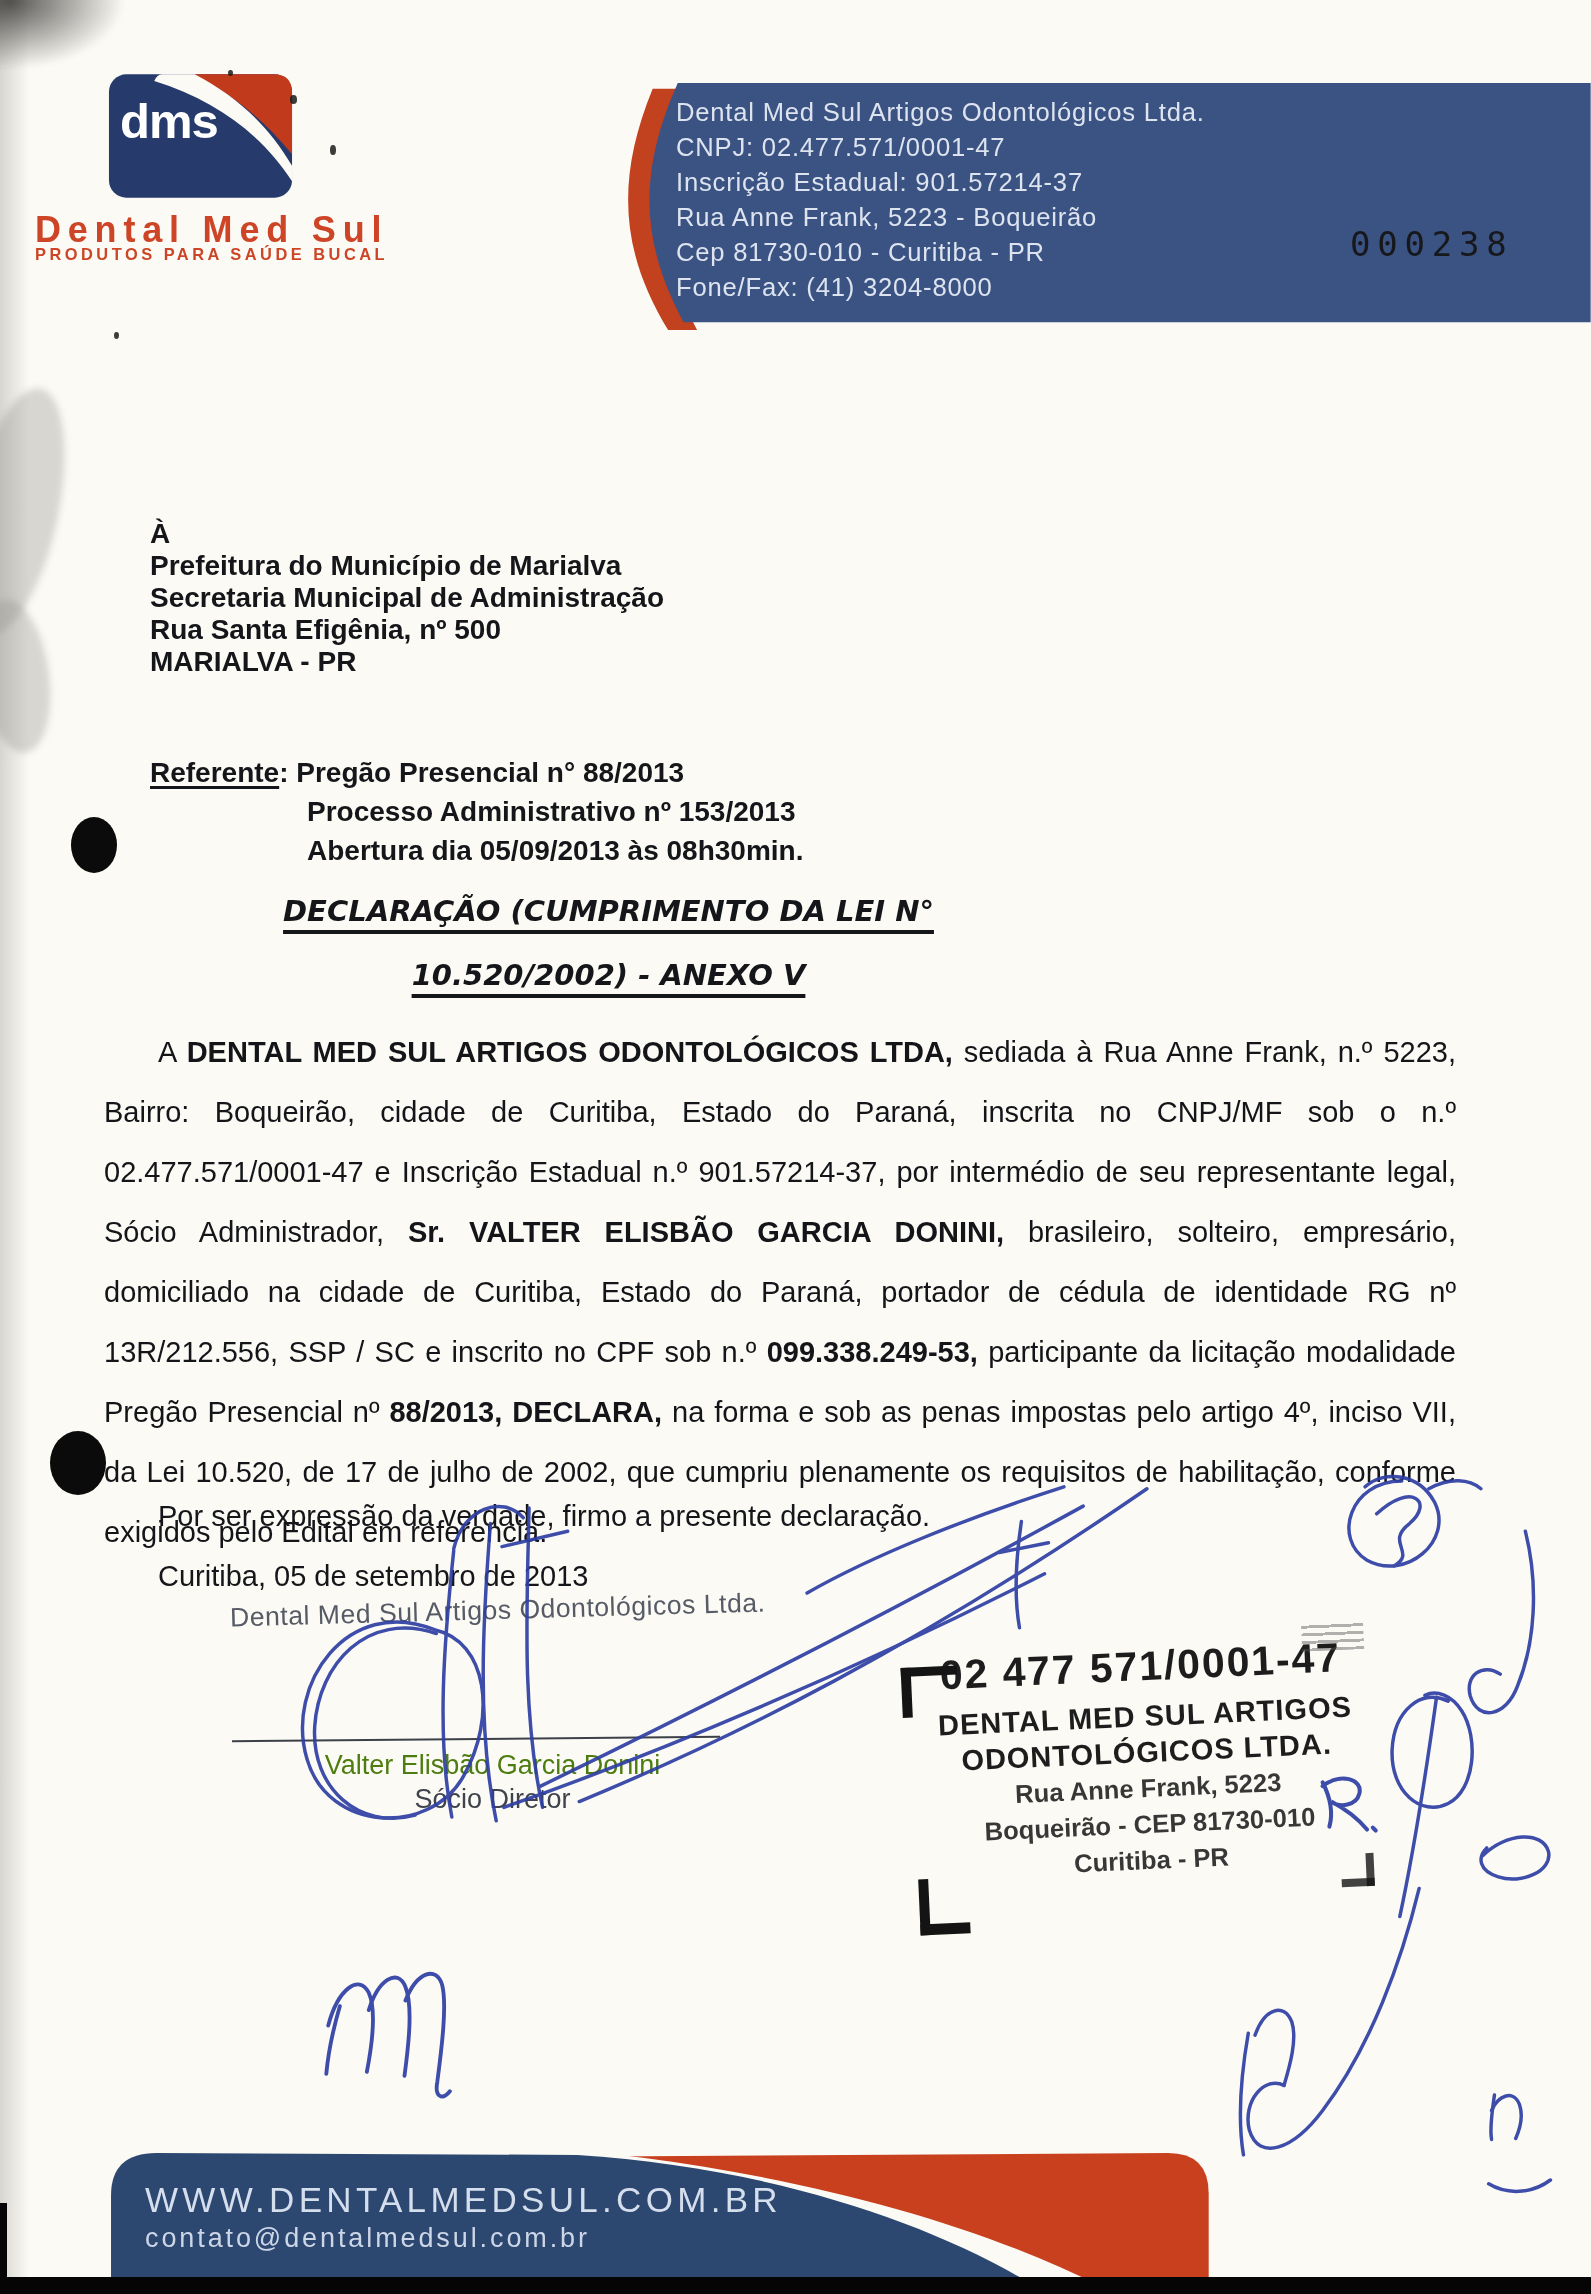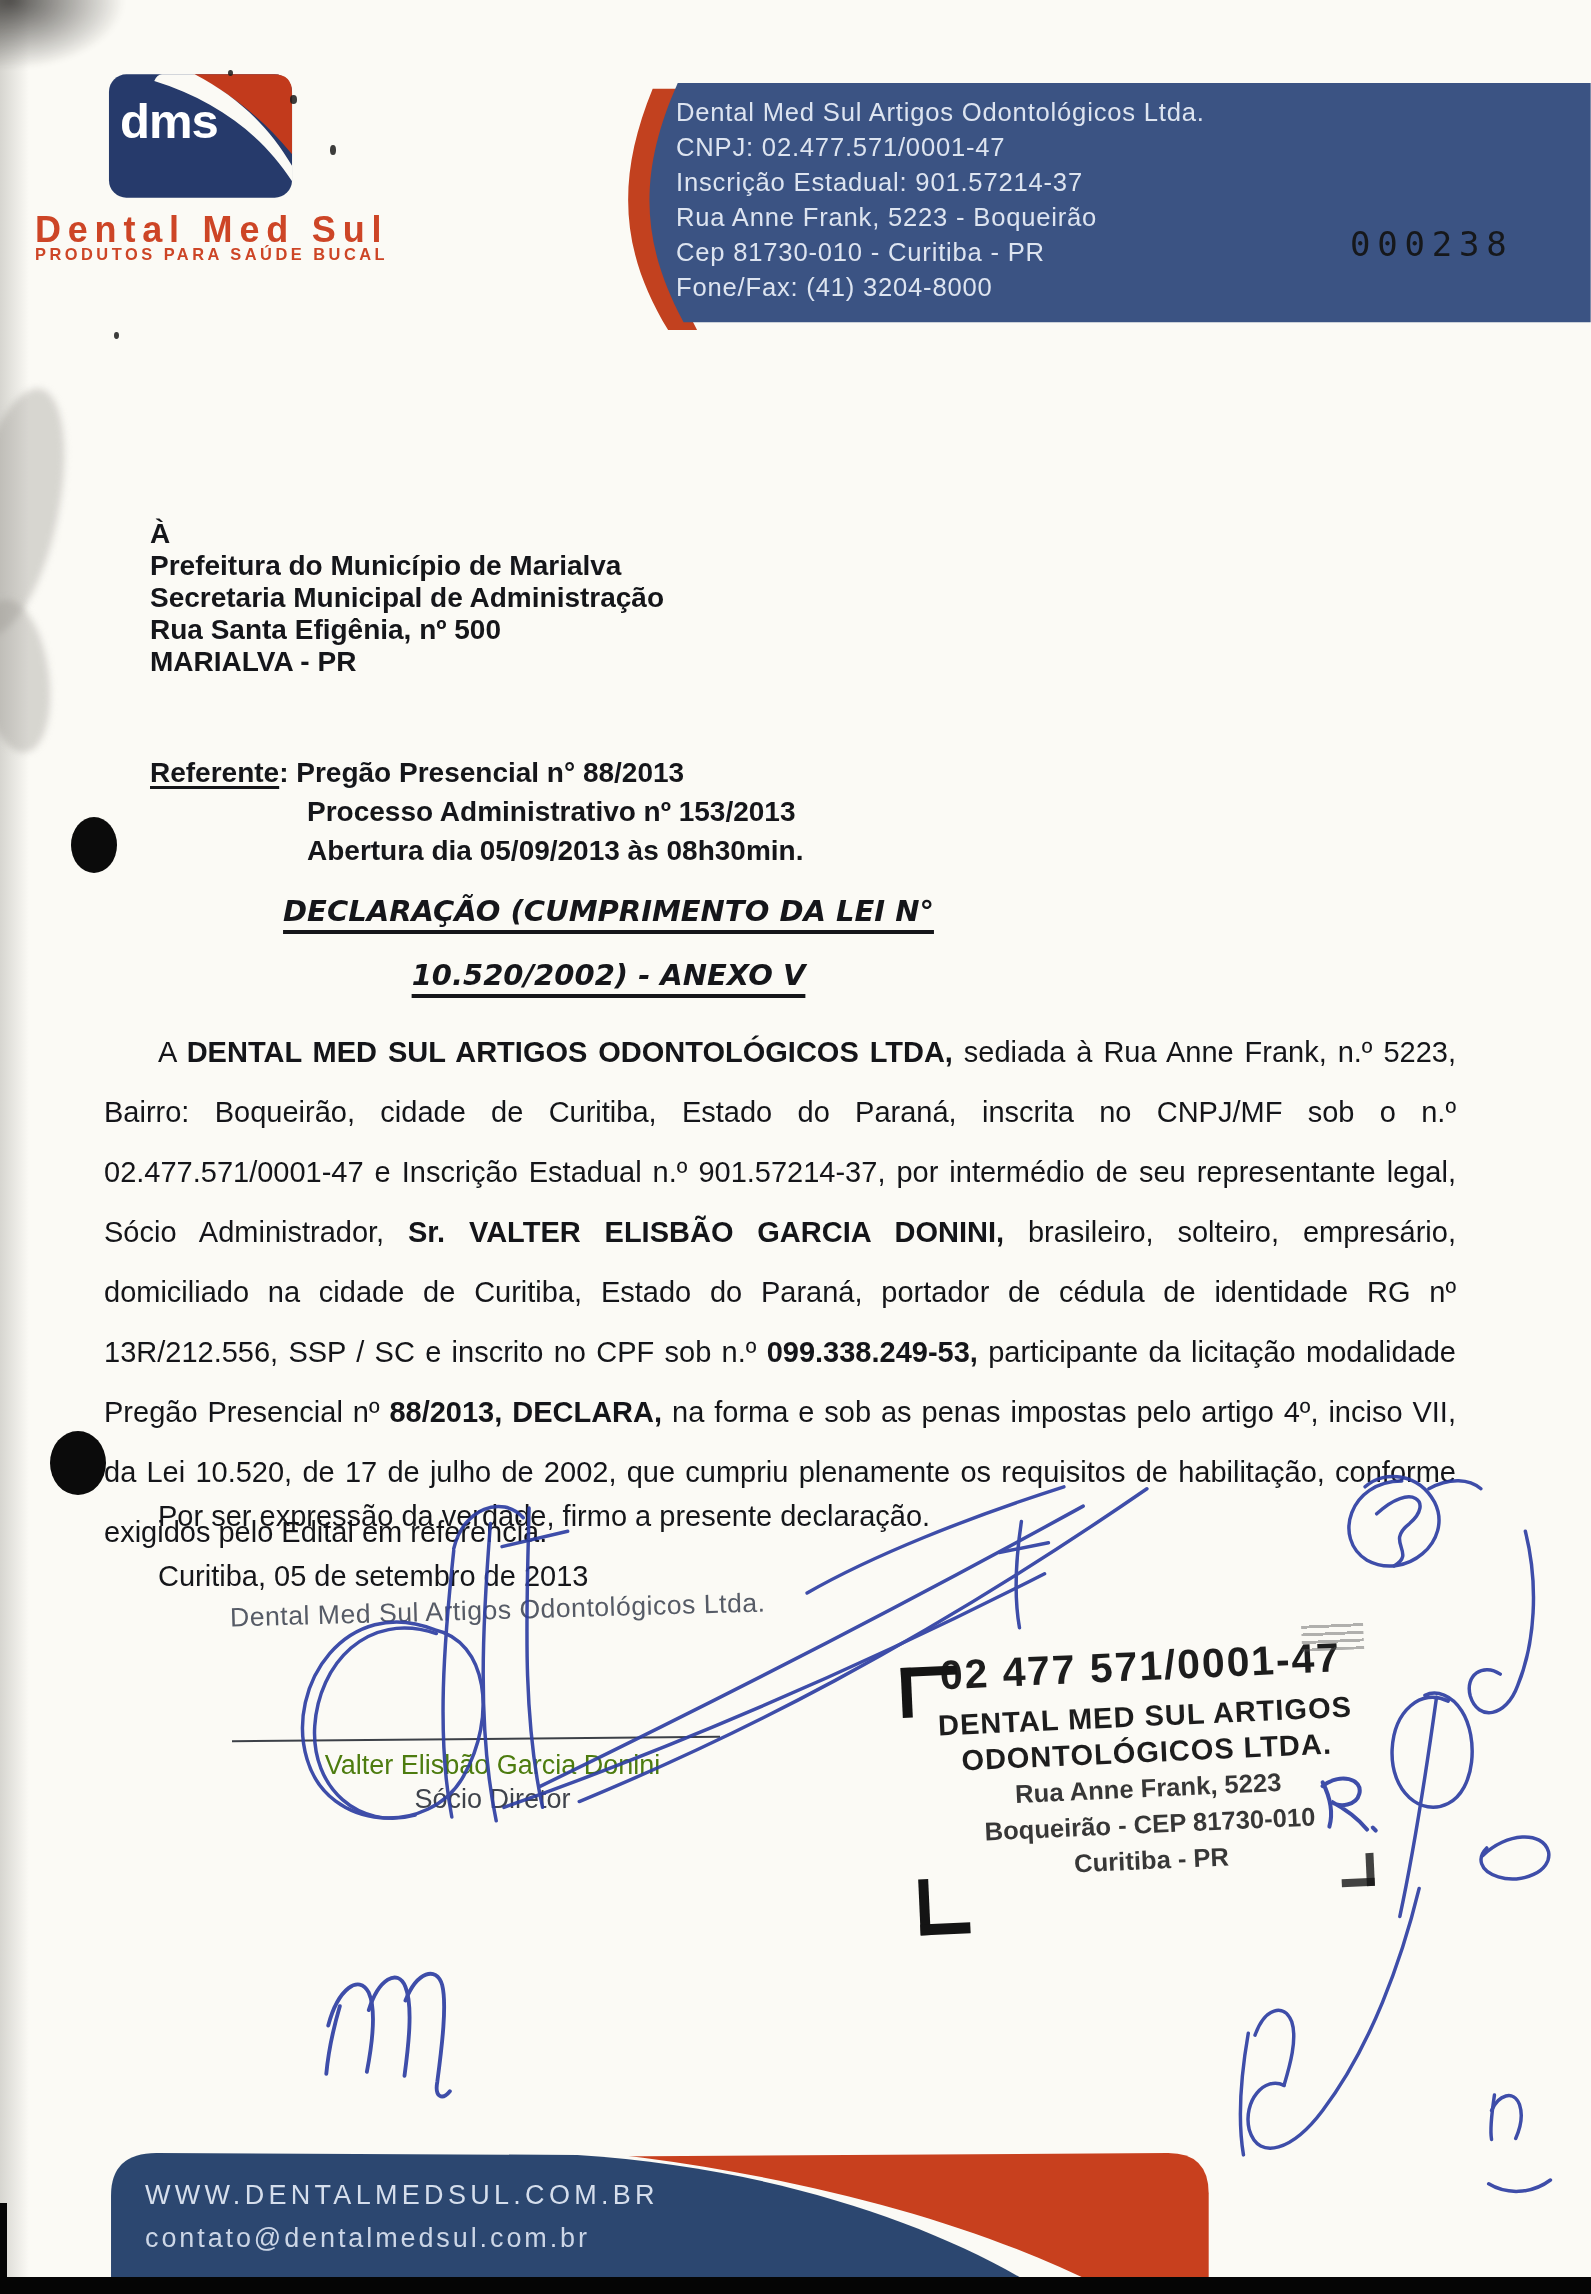--- a/index.html
+++ b/index.html
@@ -70,21 +70,21 @@
   .stamp .tl-h{left:1.9px; top:13.5px; width:56px; height:9.7px;}
   .stamp .tl-v{left:1.9px; top:13.5px; width:9.7px; height:50px;}
   .stamp .bl-v{left:9.7px; top:226px; width:10.6px; height:56px;}
   .stamp .bl-h{left:9.7px; top:271px; width:50px; height:10.6px;}
   .stamp .br-v{left:458px; top:220px; width:7.7px; height:33px; opacity:.8;}
   .stamp .br-h{left:433px; top:245px; width:33px; height:7.7px; opacity:.8;}
   .stamp .tr-smudge{left:404px; top:-13.5px; width:62px; height:29px; opacity:.45;
     background:repeating-linear-gradient(0deg,#555 0 2.9px,transparent 2.9px 7.7px);}
   
   .footer-svg{left:0; top:2124px; width:1591px; height:170px;}
-  .footer-site{left:145px; top:2180px; font-size:27px; letter-spacing:4.3px; color:#d5deec;}
+  .footer-site{left:145px; top:2180px; font-size:35px; letter-spacing:4.3px; color:#d5deec;}
   .footer-mail{left:145px; top:2223px; font-size:27px; letter-spacing:2.9px; color:#ccd6e6;}
   .pen-svg{left:0; top:0; width:1591px; height:2294px; pointer-events:none;}
 </style>
 </head>
 <body>
 
 <div id="page">
 
   <svg class="abs band-svg" viewBox="0 0 1648 400" aria-hidden="true">
     <path d="M 676 92 C 638 185 642 260 692 342 L 722 342 C 678 258 674 182 706 92 Z" fill="#c2411f"></path>

